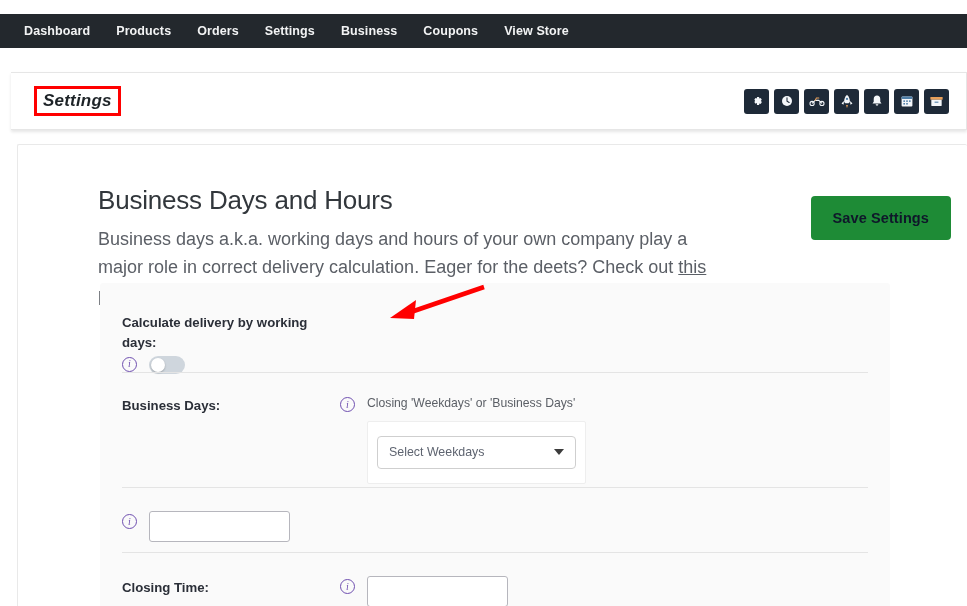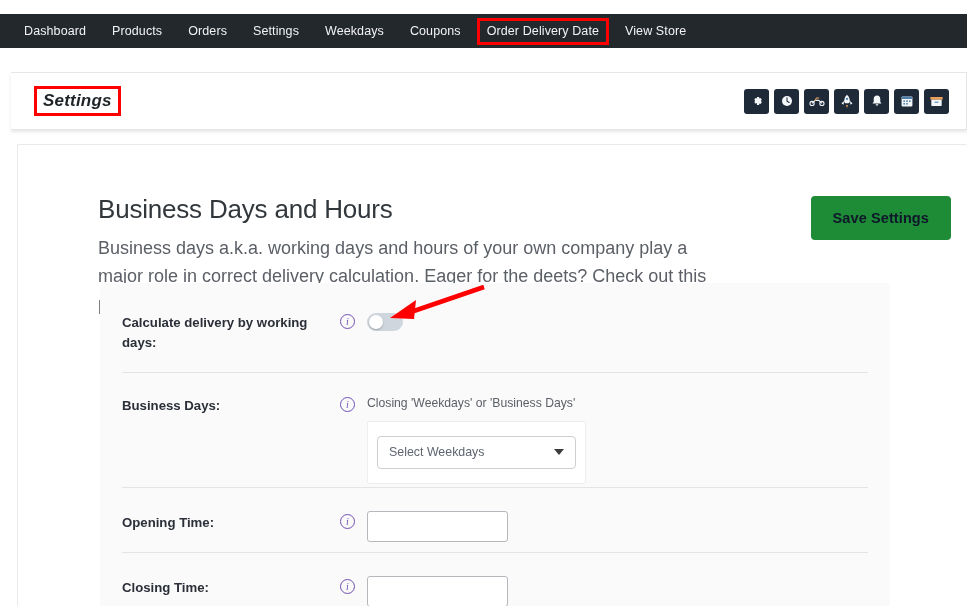--- a/index.html
+++ b/index.html
@@ -24,21 +24,21 @@
     height: 34px;
     background: #23282d;
     display: flex;
     align-items: center;
     box-sizing: border-box;
     padding-left: 24px;
   }
   .nav-item {
     color: #f2f3f4;
     font-size: 12.5px;
-    font-weight: normal;
+    font-weight: bold;
     margin-right: 26px;
     white-space: nowrap;
     letter-spacing: .1px;
     line-height: 34px;
   }
   .nav-item.boxed {
     position: relative;
     margin-right: 26px;
   }
   .nav-box-annotation {
@@ -123,21 +123,20 @@
     border-right: none;
     box-sizing: border-box;
     border-radius: 2px;
   }
 
   .content-inner {
     position: absolute;
     left: 80px;
     top: 40px;
     right: 60px;
-    margin-top: 9px;
   }
 
   .page-heading {
     font-size: 26px;
     font-weight: normal;
     color: #32373c;
     margin: 0 0 10px 0;
     letter-spacing: -.2px;
   }
   .page-desc {
@@ -189,21 +188,21 @@
   }
   .form-row + .form-row::before {
     content: "";
     position: absolute;
     left: 22px;
     right: 22px;
     top: 0;
     height: 1px;
     background: #e4e4e4;
   }
-  .row-a { height: 89px; padding-top: 28px; }
+  .row-a { height: 89px; padding-top: 28px; flex-direction: column; }
   .row-b { height: 115px; padding-top: 22px; }
   .row-c { height: 65px; padding-top: 24px; }
   .row-d { height: 65px; padding-top: 24px; }
 
   .row-label {
     width: 218px;
     flex: none;
     font-size: 13.2px;
     font-weight: bold;
     color: #2b2f38;
@@ -329,26 +328,22 @@
   }
 </style>
 </head>
 <body>
 
 <div class="topnav">
   <span class="nav-item">Dashboard</span>
   <span class="nav-item">Products</span>
   <span class="nav-item">Orders</span>
   <span class="nav-item">Settings</span>
-  <span class="nav-item">Weekdays</span>
+  <span class="nav-item">Business</span>
   <span class="nav-item">Coupons</span>
-  <span class="nav-item boxed">
-    <span>Order Delivery Date</span>
-    <span class="nav-box-annotation"></span>
-  </span>
   <span class="nav-item">View Store</span>
 </div>
 
 <div class="header-bar">
   <div class="settings-title-wrap">
     <span class="settings-title">Settings</span>
     <span class="settings-box-annotation"></span>
   </div>
 
   <div class="icon-toolbar">
@@ -453,21 +448,20 @@
           <div class="select-box">
             <span class="select-value">Select Weekdays</span>
             <span class="caret"></span>
           </div>
         </div>
       </div>
     </div>
   </div>
 
   <div class="form-row row-c">
-    <div class="row-label">Opening Time:</div>
     <div class="row-field">
       <span class="info-icon">i</span>
       <input class="text-input" type="text" value="" style="">
     </div>
   </div>
 
   <div class="form-row row-d">
     <div class="row-label">Closing Time:</div>
     <div class="row-field">
       <span class="info-icon">i</span>

